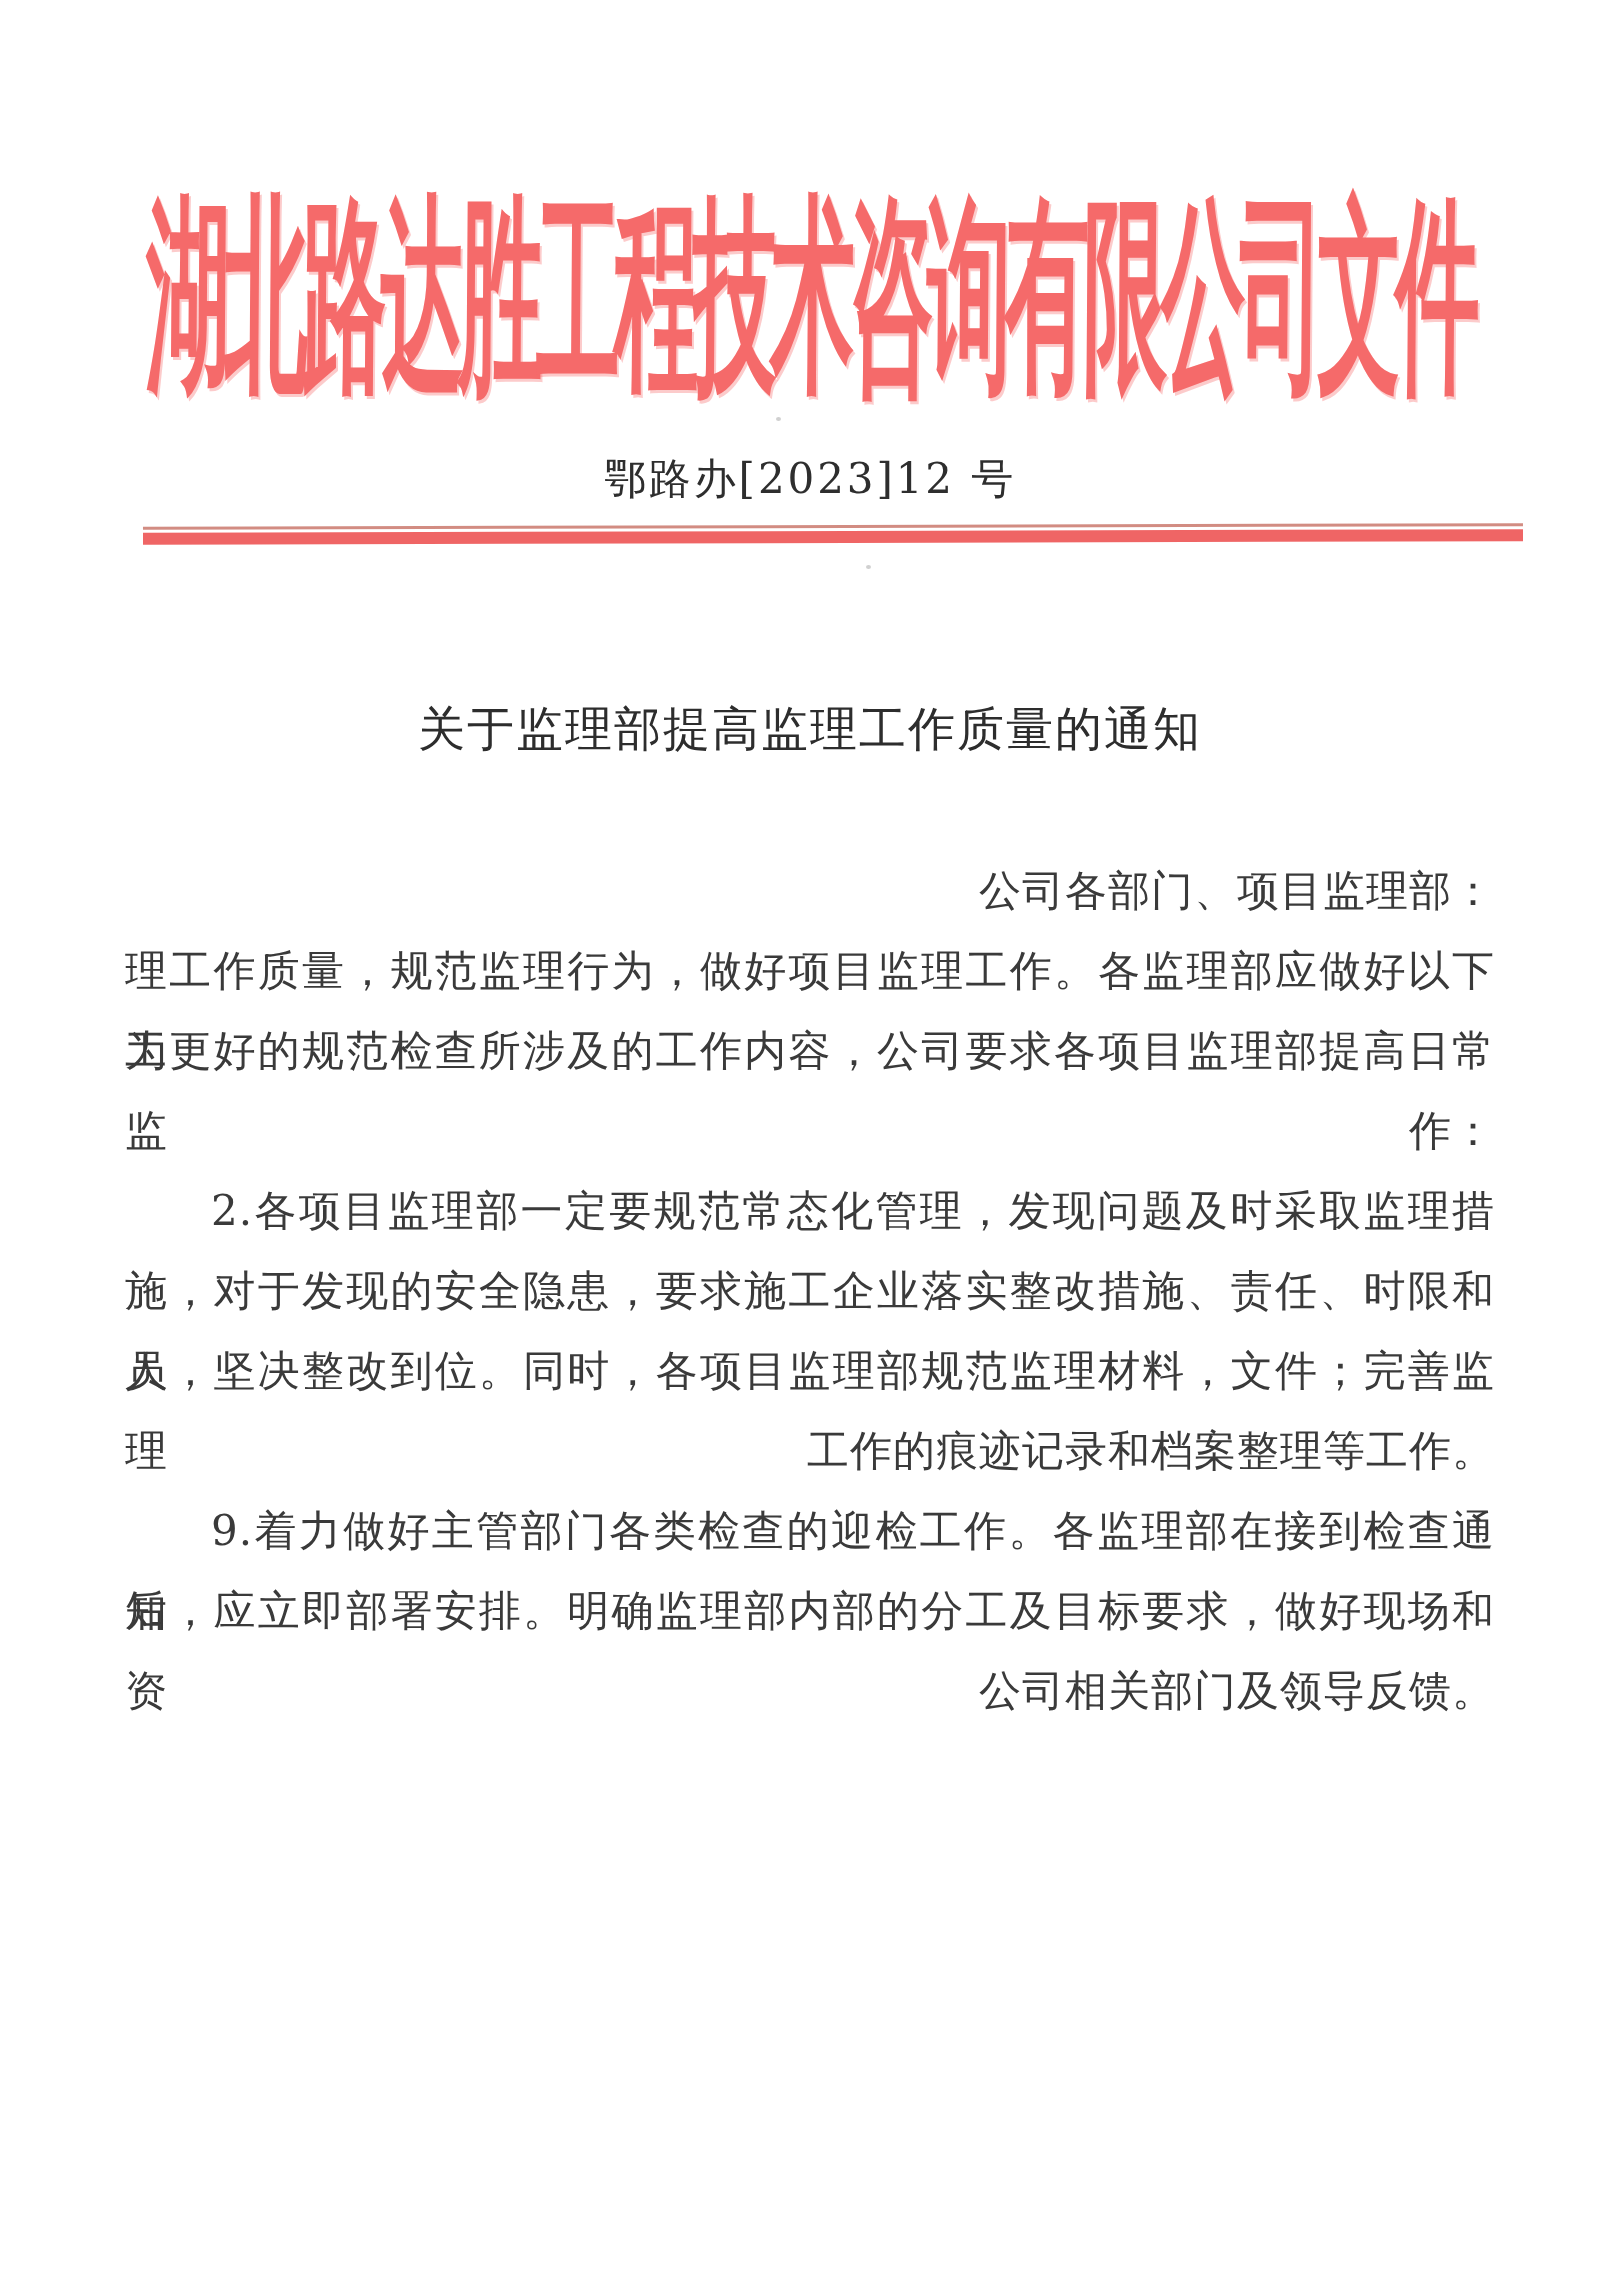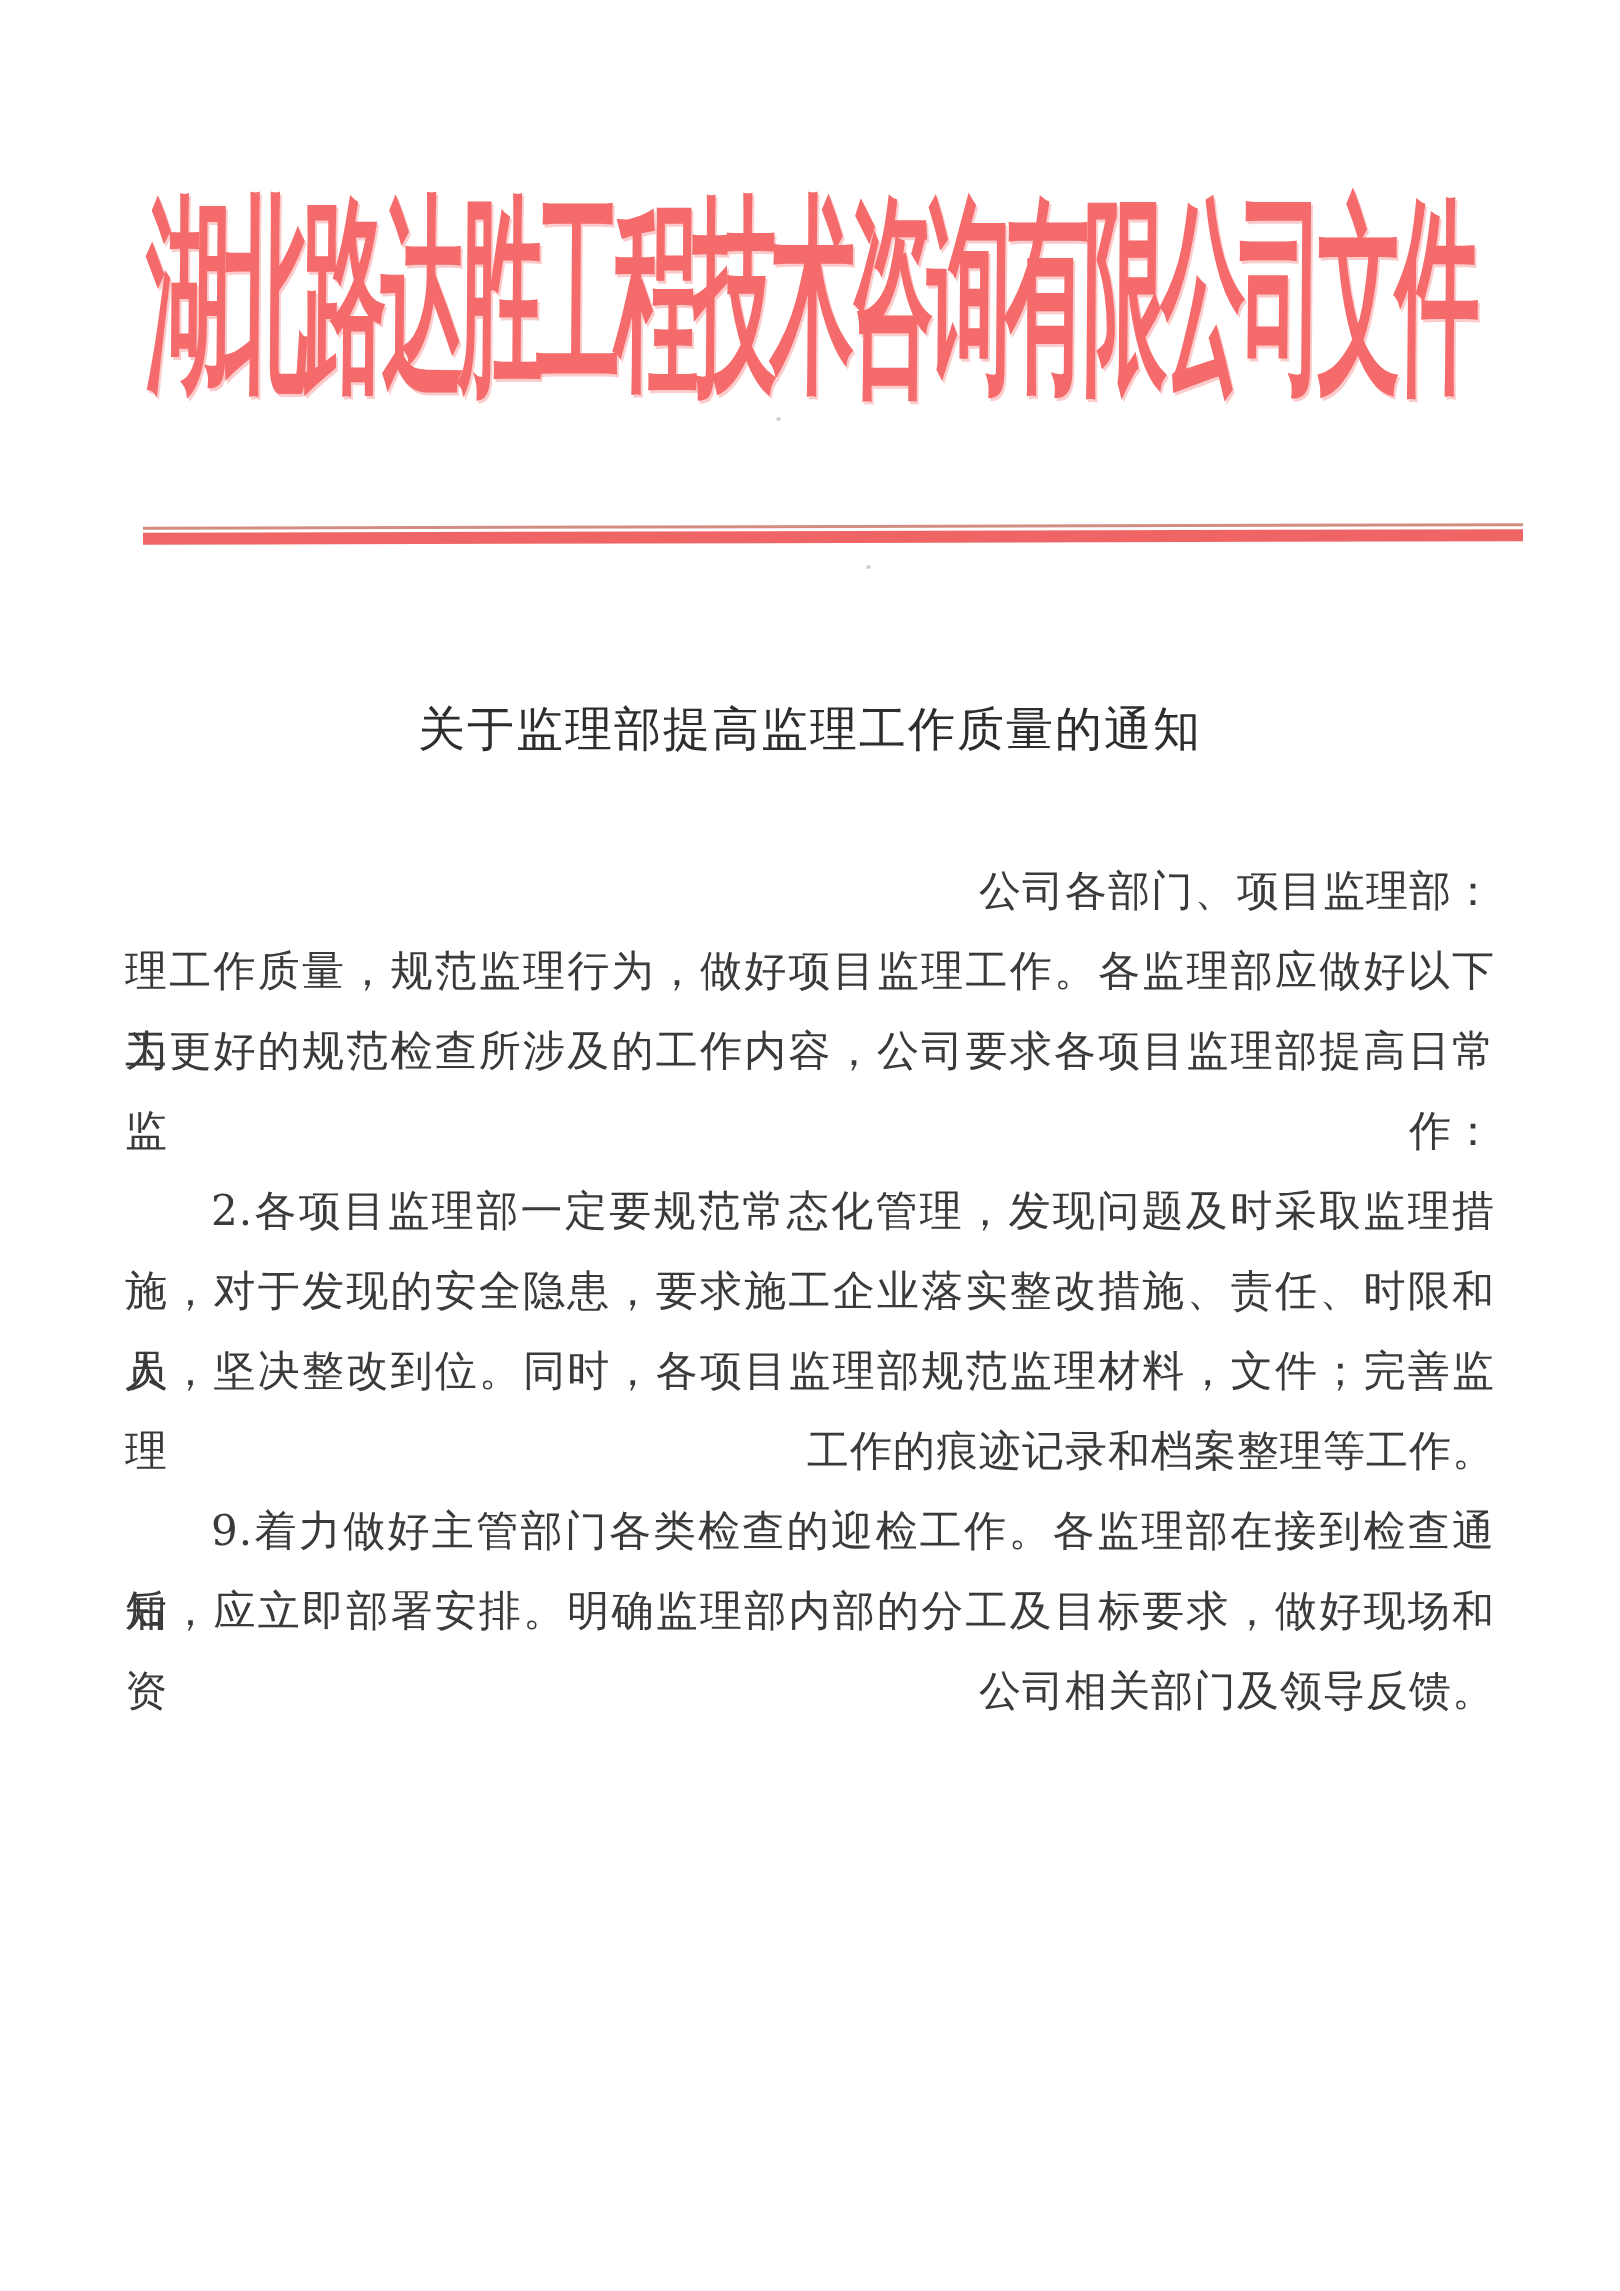--- a/index.html
+++ b/index.html
@@ -123,20 +123,21 @@
 </style>
 </head>
 <body>
 
 <div class="page">
 
   <div class="company-header">
     <span>湖北路达胜工程技术咨询有限公司文件</span>
   </div>
 
+  <div class="doc-number">鄂路办[2023]12 号</div>
 
   <div class="red-rule" style="top: 525px;">
     <div class="thin"></div>
     <div class="thick"></div>
   </div>
 
   <div class="doc-title">关于监理部提高监理工作质量的通知</div>
 
   <div class="doc-body">
 

